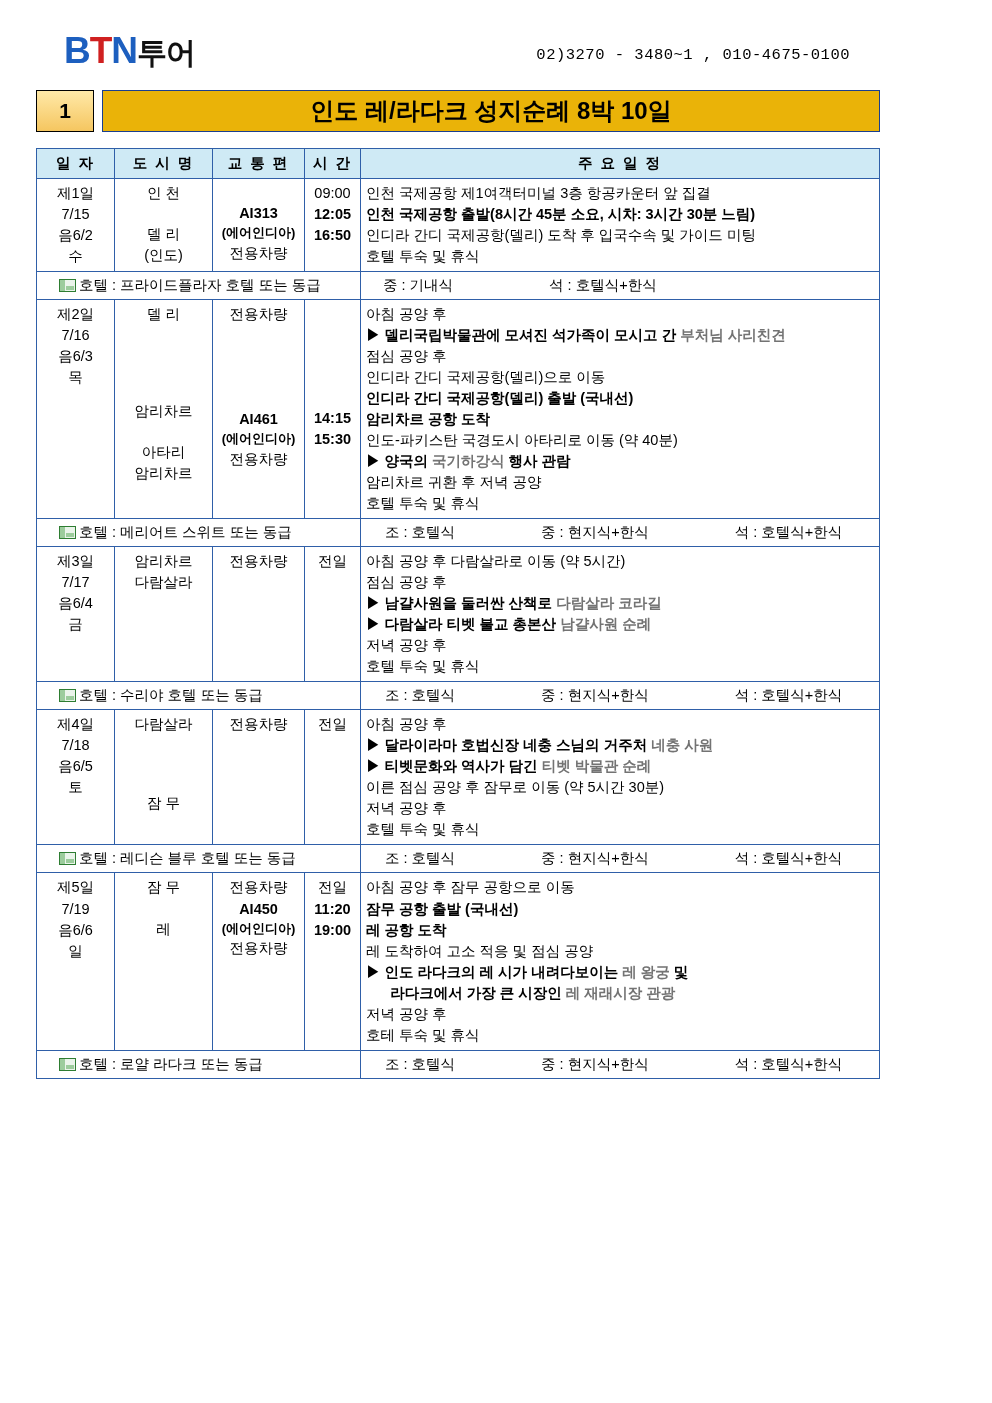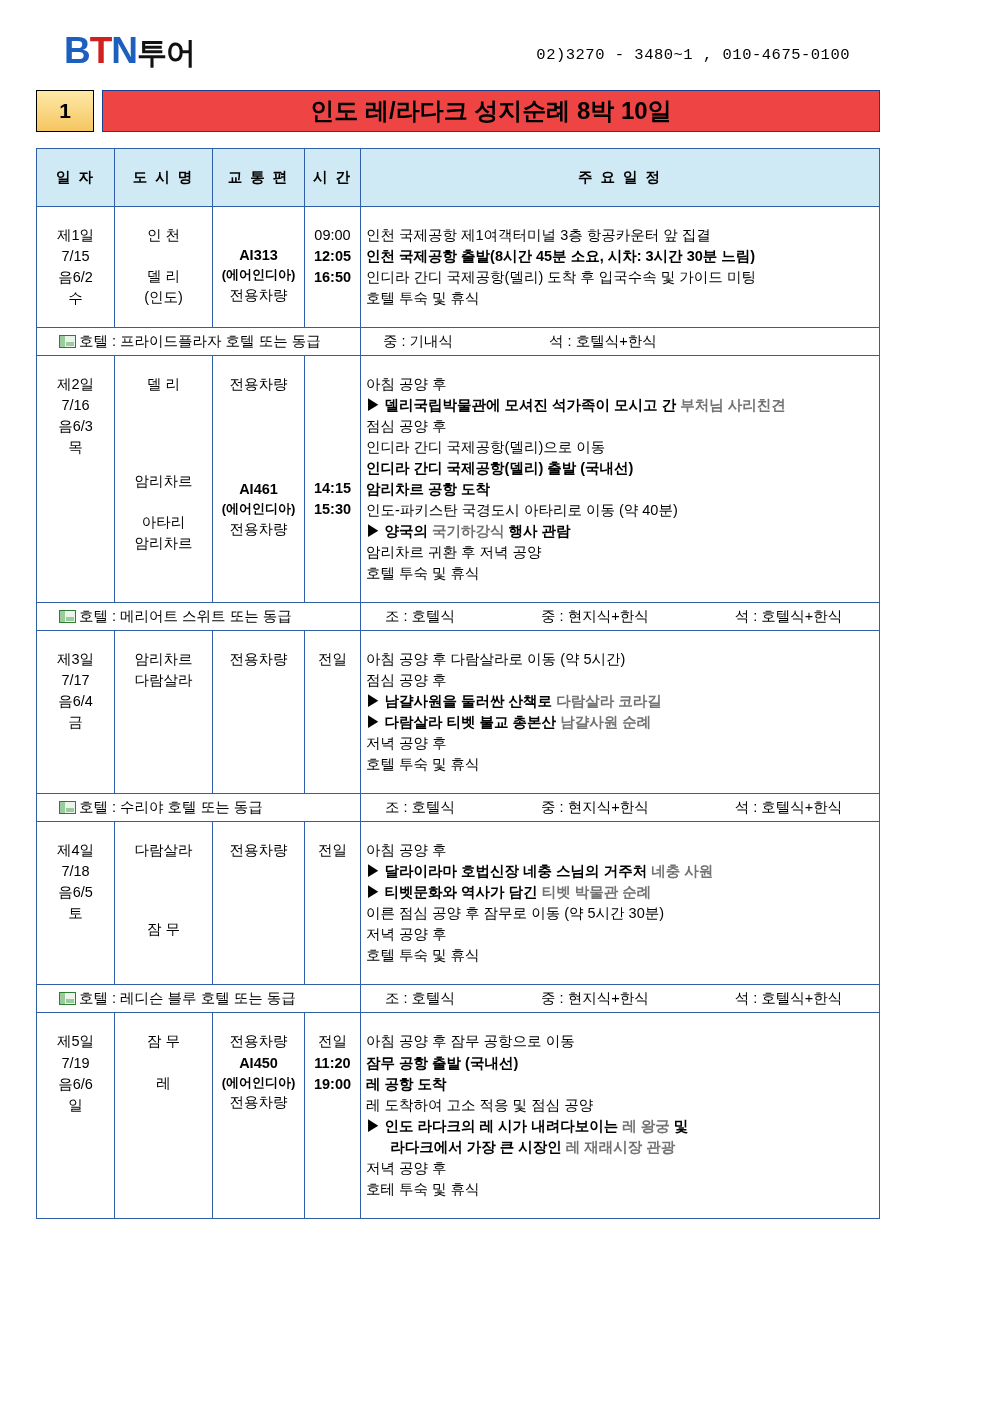--- a/index.html
+++ b/index.html
@@ -60,39 +60,39 @@
     align-items: center;
     justify-content: center;
     font-size: 21px;
     font-weight: bold;
     color: #000;
   }
   .titlebox {
     flex: 1;
     margin-left: 8px;
     border: 1.5px solid #1a3f8f;
-    background: #ef4444;
+    background: #eab308;
     display: flex;
     align-items: center;
     justify-content: center;
     font-size: 24px;
     font-weight: bold;
     letter-spacing: 0px;
     color: #000;
   }
   
   table.itin {
     width: 100%;
     border-collapse: collapse;
     table-layout: fixed;
   }
   table.itin td, table.itin th {
     border: 1px solid #2f5fa8;
     vertical-align: top;
-    padding: 18px 5px;
+    padding: 4px 5px;
     font-size: 14.5px;
     line-height: 1.45;
   }
   thead th {
     background: #cfeaf5;
     text-align: center;
     font-weight: bold;
     font-size: 15px;
     letter-spacing: 2px;
     padding: 4px 2px;
@@ -409,16 +409,31 @@
             <div class="line">아침 공양 후 잠무 공항으로 이동</div>
             <div class="b line">잠무 공항 출발 (국내선)</div>
             <div class="b line">레 공항 도착</div>
             <div class="line">레 도착하여 고소 적응 및 점심 공양</div>
             <div class="b line">▶ 인도 라다크의 레 시가 내려다보이는 <span class="blue">레 왕궁</span> 및</div>
             <div class="b line">&nbsp;&nbsp;&nbsp;&nbsp;&nbsp;&nbsp;라다크에서 가장 큰 시장인 <span class="blue">레 재래시장 관광</span></div>
             <div class="line">저녁 공양 후</div>
             <div class="line">호테 투숙 및 휴식</div>
           </td>
         </tr>
+        <tr class="hotelrow">
+          <td colspan="4">
+            <div class="hotelcell">
+              <span class="bedicon"></span>
+              <span>호텔 : 로얄 라다크 또는 동급</span>
+            </div>
+          </td>
+          <td>
+            <div class="mealcell">
+              <span class="meal-b">조 : 호텔식</span>
+              <span class="meal-l">중 : 현지식+한식</span>
+              <span class="meal-d">석 : 호텔식+한식</span>
+            </div>
+          </td>
+        </tr>
       </tbody>
   </table>
 
 </div>
 
 </body></html>

